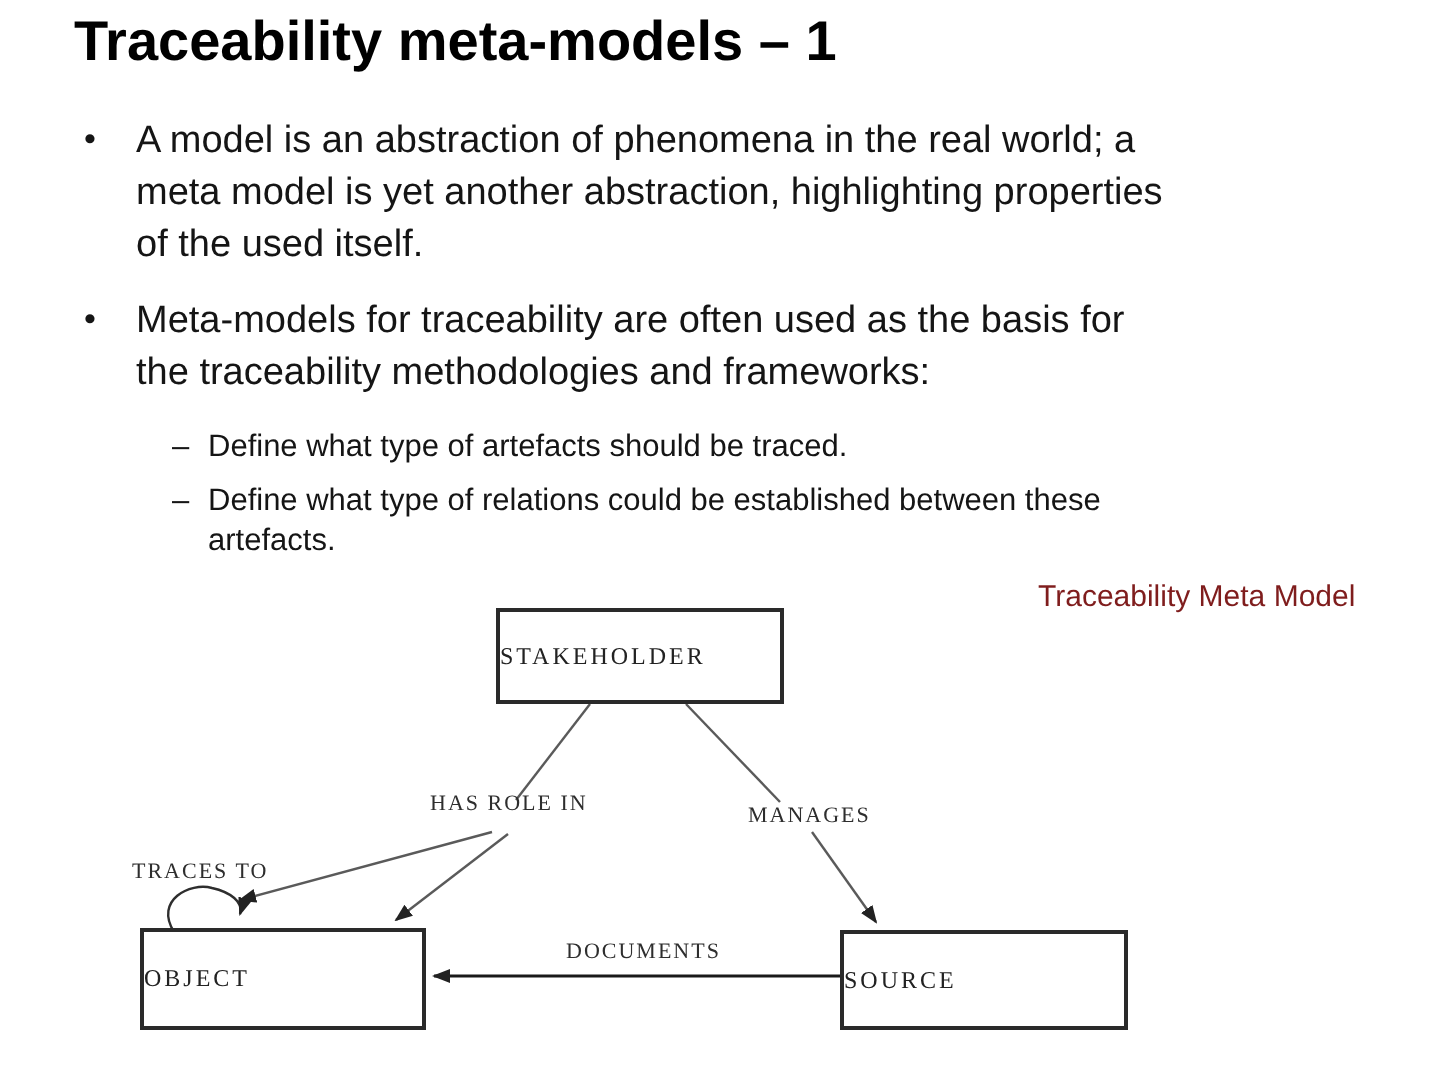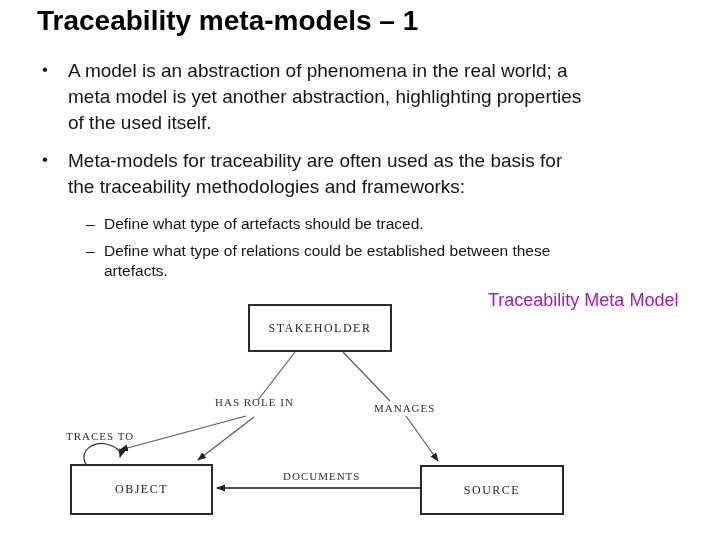--- a/index.html
+++ b/index.html
@@ -11,27 +11,27 @@
     position:absolute; left:37px; top:5px;
     font-size:28px; font-weight:bold; color:#000000; white-space:nowrap;text-align:center;
   }
   .bullet { position:absolute; left:40px; color:#151515; font-size:19px; line-height:26px; }
   .bullet .mark { position:absolute; left:2px; top:-1px; font-size:17px; }
   .bullet .btext { margin-left:28px; white-space:nowrap; }
   .sub { position:absolute; left:86px; color:#151515; font-size:15.5px; line-height:20px; }
   .sub .mark { position:absolute; left:0; top:0; }
   .sub .btext { margin-left:18px; white-space:nowrap; }
   .caption {
-    position:absolute; left:488px; top:290px;
-    font-size:18px; color:#a21caf; white-space:nowrap;
+    position:absolute; left:519px; top:290px;
+    font-size:15px; color:#7f1d1d; white-space:nowrap;
   }
   .wires { position:absolute; left:0; top:0; }
   .node {
     position:absolute; background:#ffffff; border:2px solid #2a2a2a;
-    display:flex; align-items:center; justify-content:center;
+    display:flex; align-items:center; justify-content:flex-start;
     font-family:"Liberation Serif", serif; font-size:12px;
     letter-spacing:1.5px; color:#222222; white-space:nowrap;
   }
   .node-stakeholder { left:248px; top:304px; width:140px; height:44px; }
   .node-object      { left:70px;  top:464px; width:139px; height:47px; }
   .node-source      { left:420px; top:465px; width:140px; height:46px; }
   .edge-label {
     position:absolute; font-family:"Liberation Serif", serif;
     font-size:11px; letter-spacing:1px; color:#2e2e2e; white-space:nowrap;
   }

